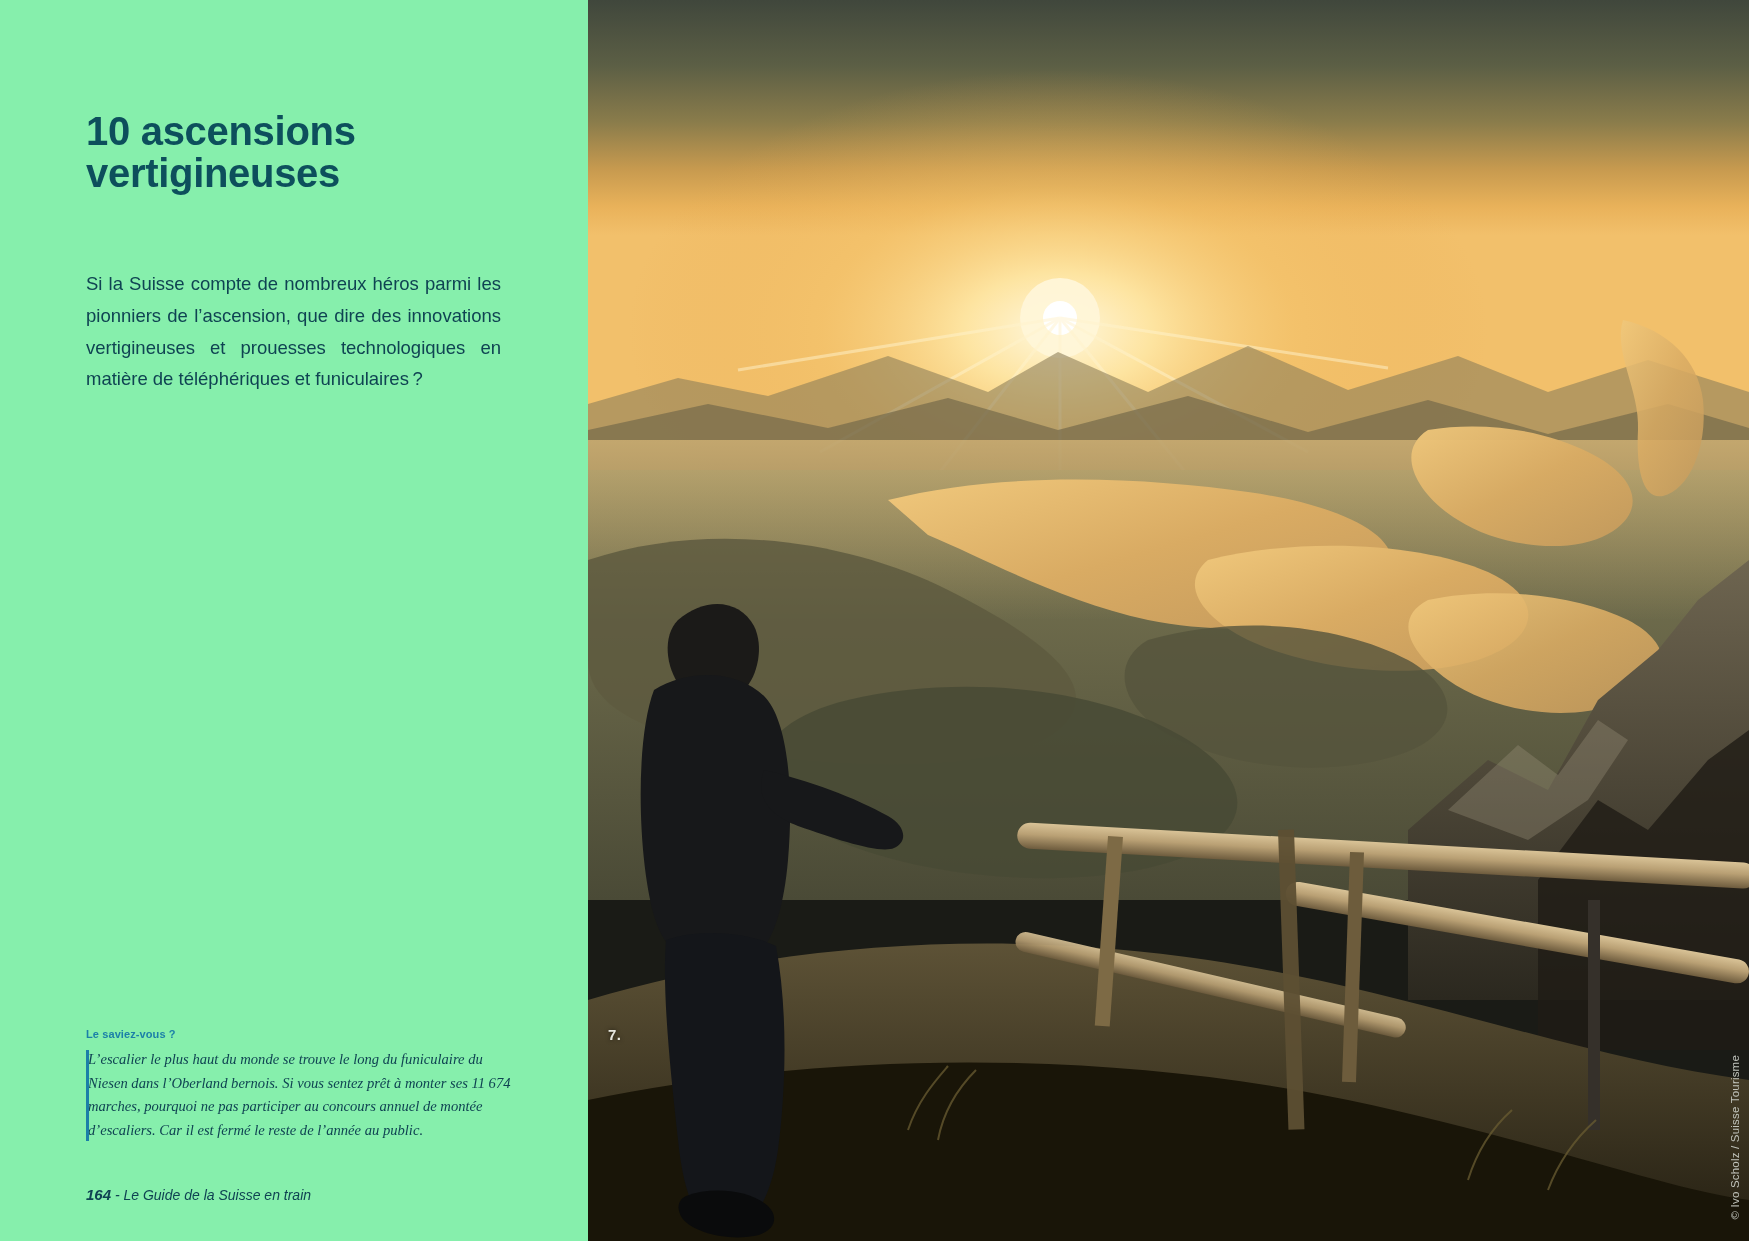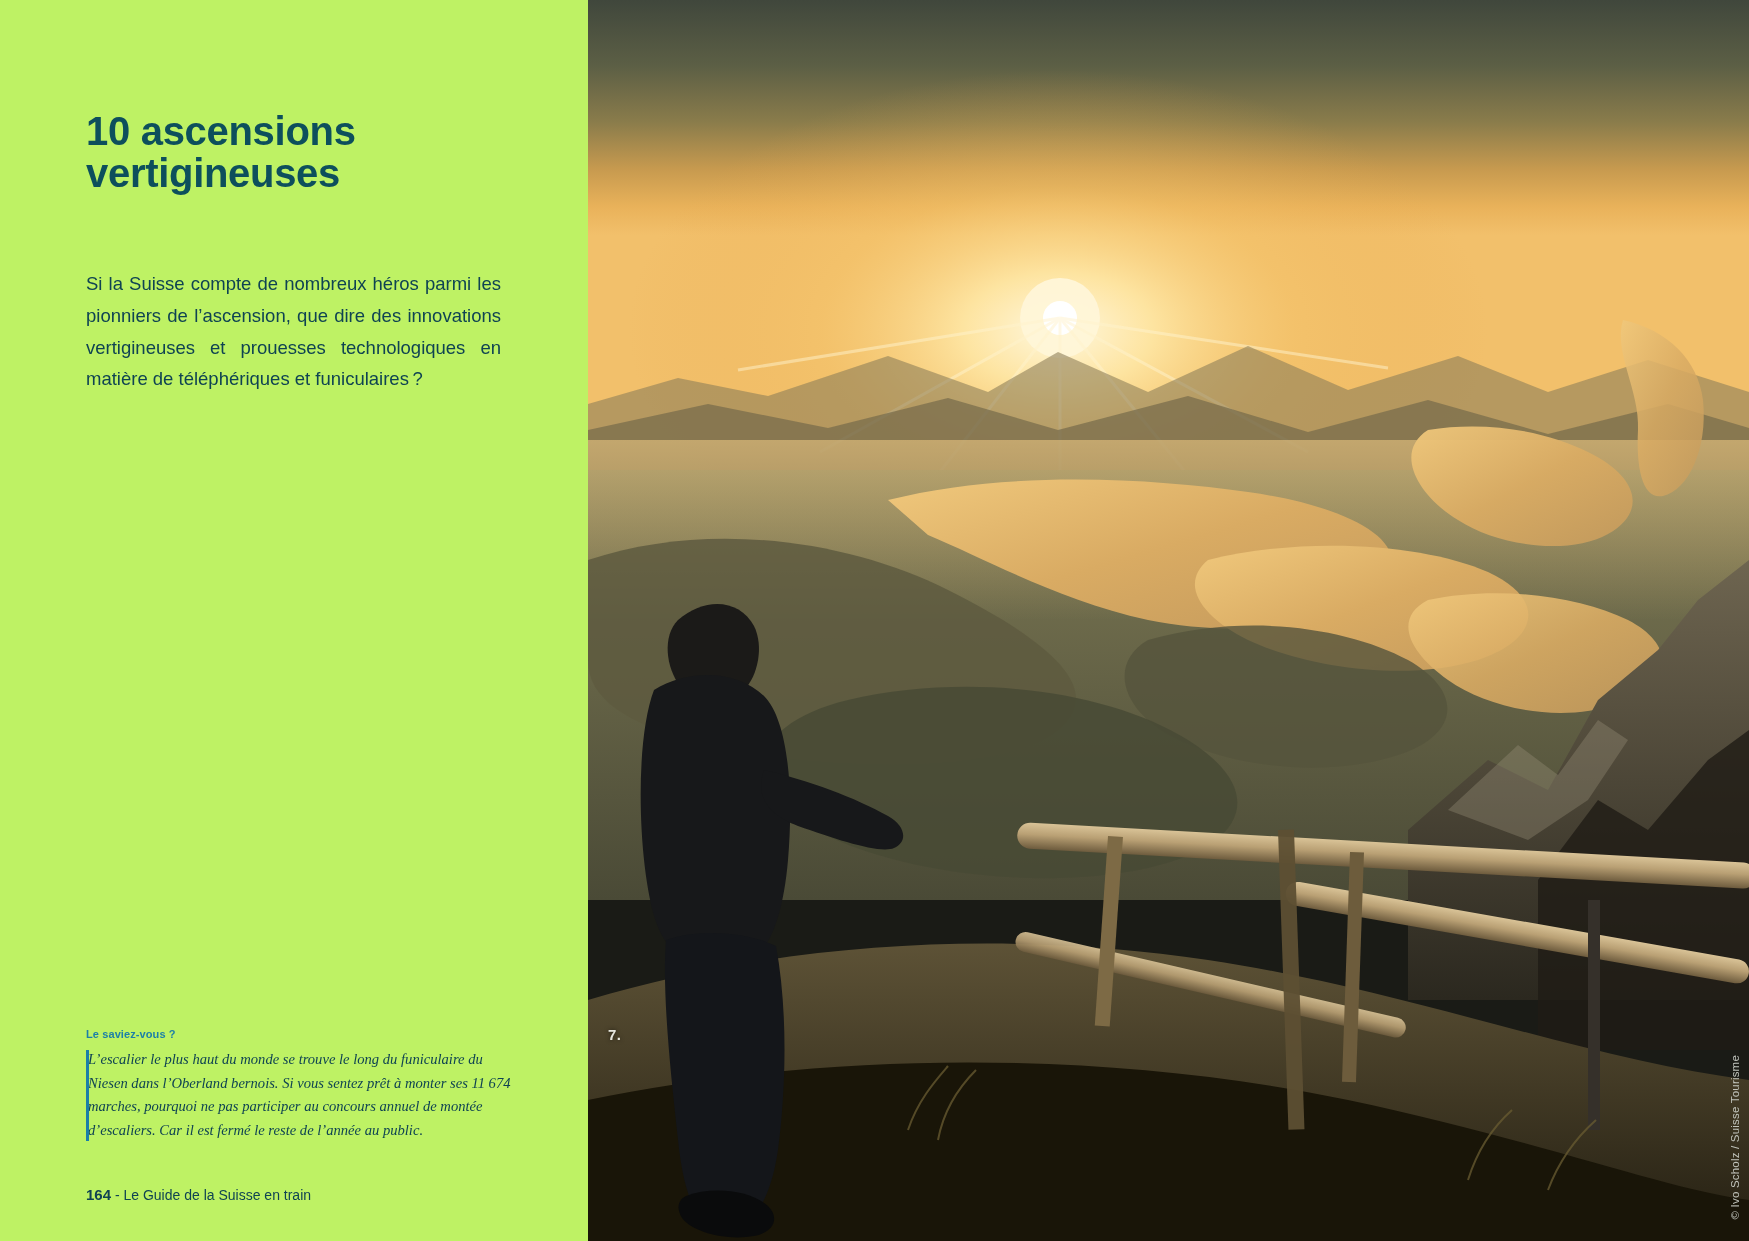--- a/index.html
+++ b/index.html
@@ -18,21 +18,21 @@
     width: 1749px;
     height: 1241px;
     display: flex;
   }
 
   
   .left-col {
     position: relative;
     width: 588px;
     height: 1241px;
-    background: #bef264;
+    background: #86efac;
     flex: 0 0 588px;
   }
 
   .headline {
     position: absolute;
     left: 86px;
     top: 110px;
     width: 430px;
     font-size: 40px;
     line-height: 1.06;
@@ -86,20 +86,21 @@
     width: 3px;
     background: #1b7fa8;
   }
 
   .footer {
     position: absolute;
     left: 86px;
     bottom: 38px;
     font-size: 14px;
     color: #0f4352;
+    font-style: italic;
   }
   .footer .pagenum {
     font-weight: bold;
     font-size: 15px;
   }
 
   
   .photo {
     position: relative;
     flex: 1 1 auto;

